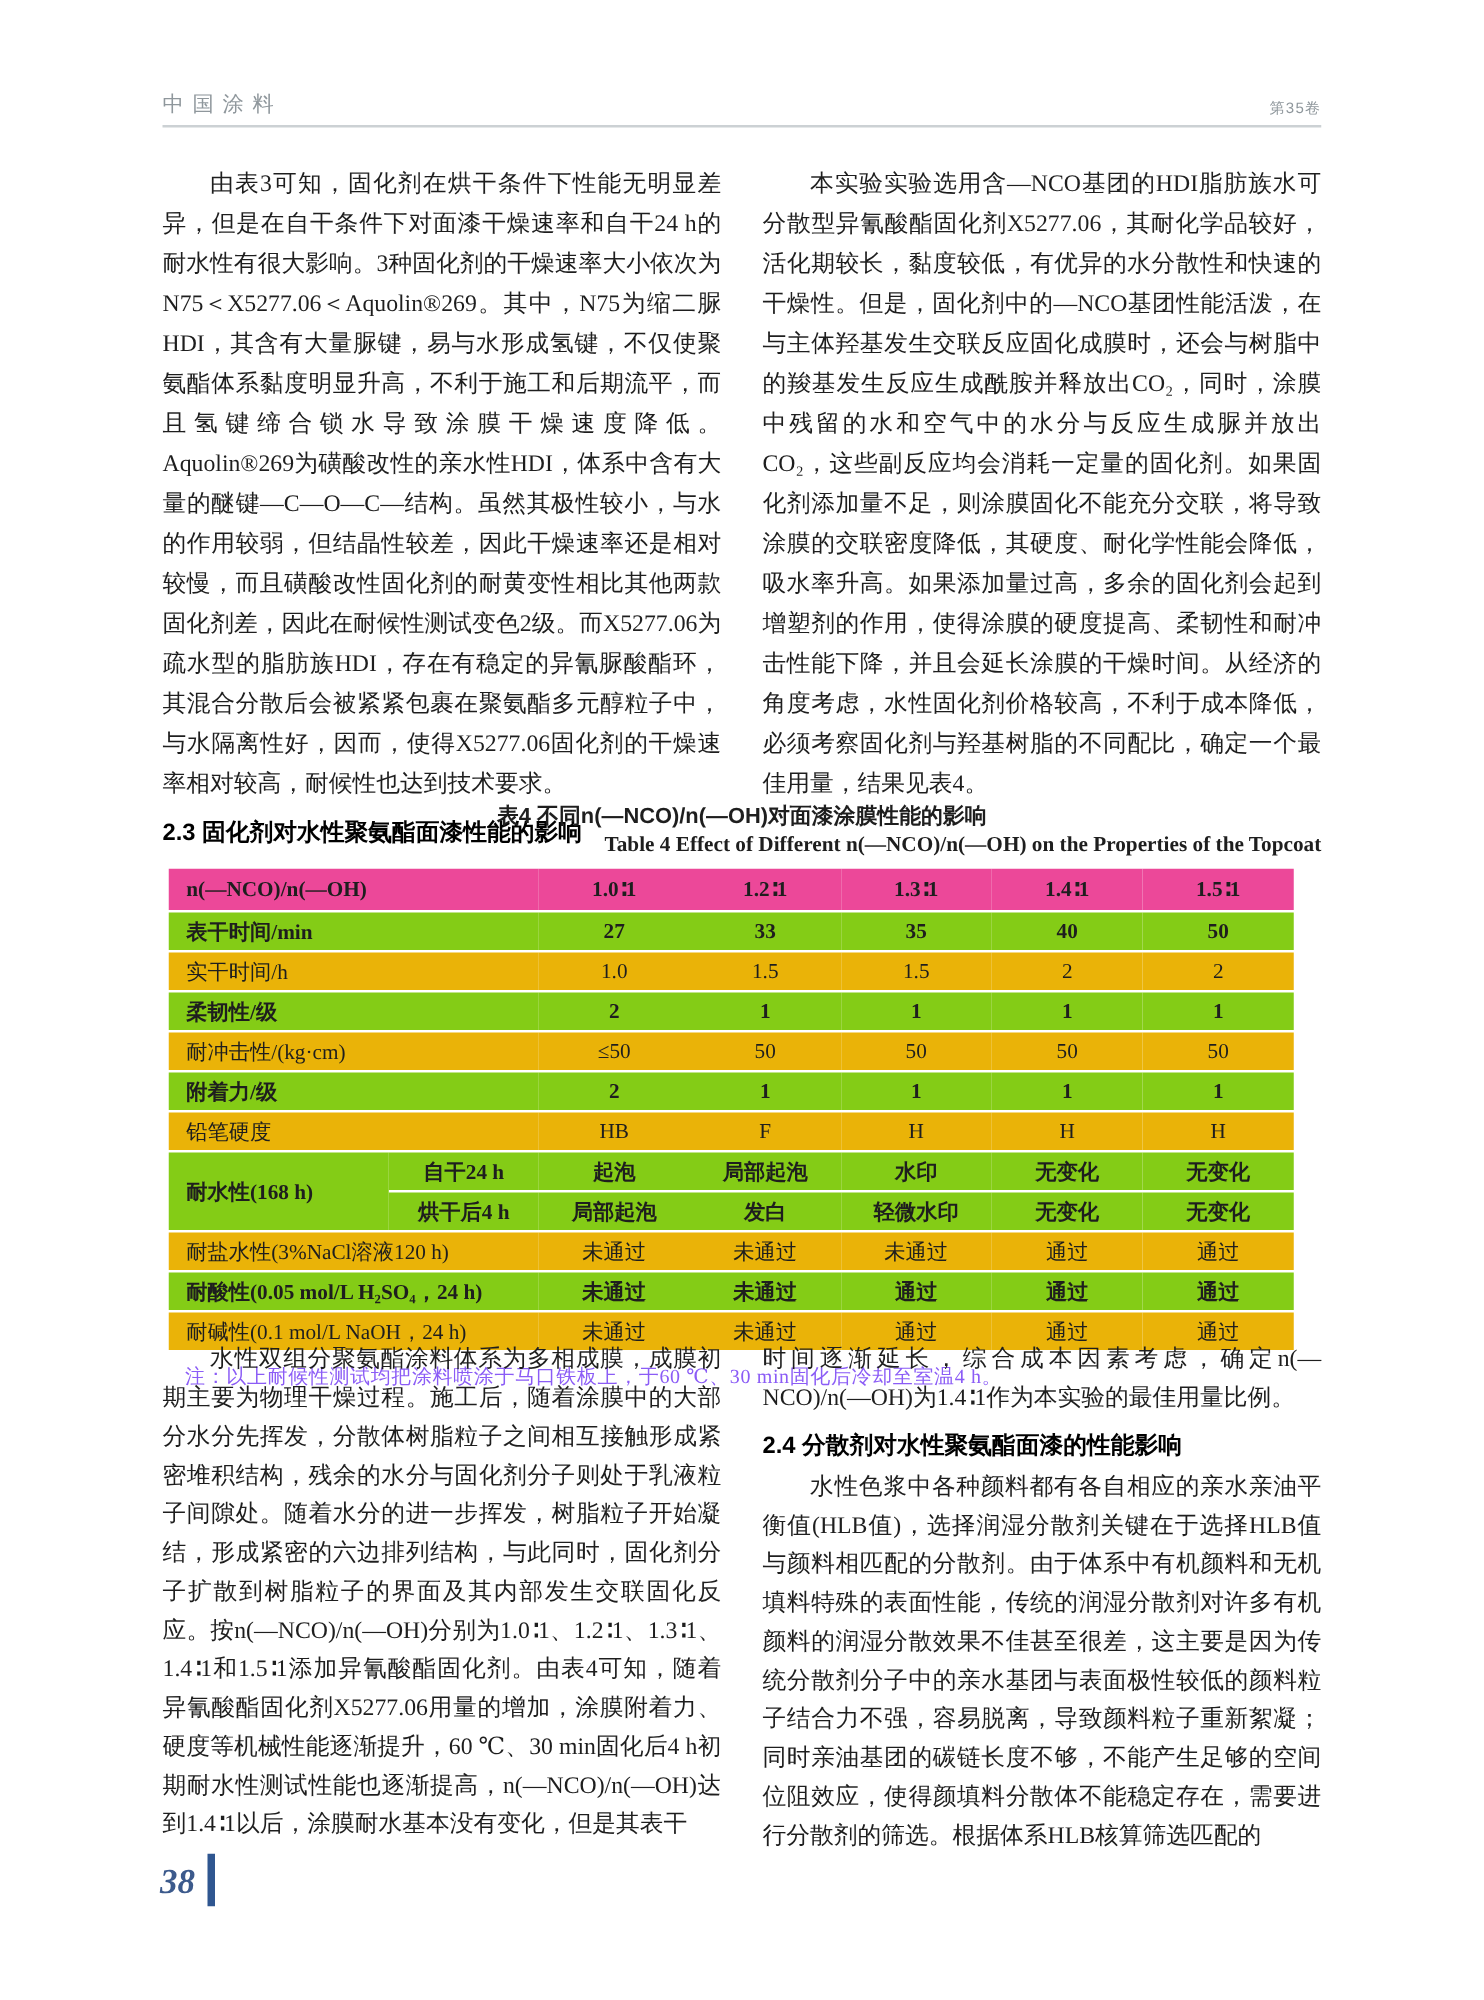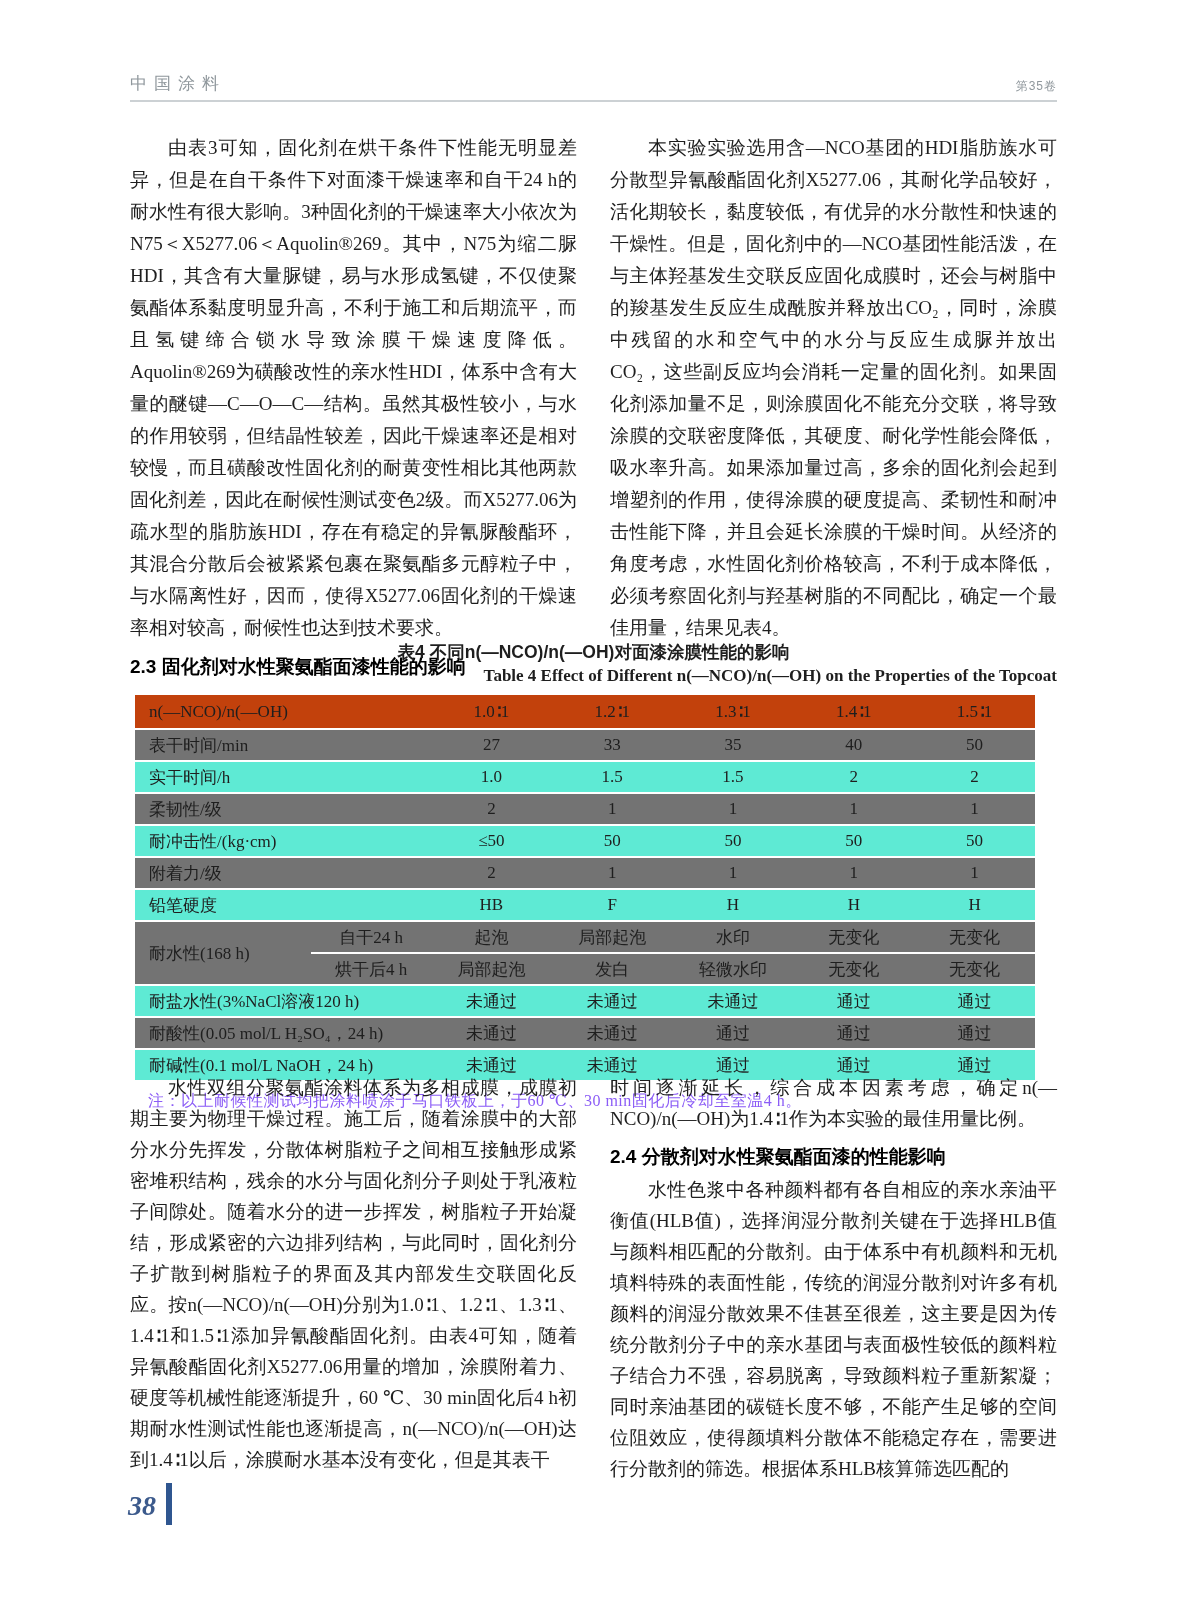--- a/index.html
+++ b/index.html
@@ -24,23 +24,23 @@
     margin:8px 0 0 0;line-height:30px;}
 
   
   .table-block{position:absolute;left:130px;top:640px;width:927px;}
   .cap{width:100%;text-align:center;font-weight:bold;margin:0;}
   .cap-zh{font-size:17.5px;line-height:24px;font-family:"Liberation Sans","DejaVu Sans",sans-serif;}
   .cap-en{font-size:17px;line-height:23px;font-family:"Liberation Serif","DejaVu Serif",serif;text-align:right;}
   table.perf{margin:6px 0 0 5px;width:900px;border-collapse:separate;border-spacing:0 2px;font-size:17px;}
   table.perf td{padding:0 2px;height:30px;text-align:center;vertical-align:middle;}
   table.perf td.lab{text-align:left;padding-left:14px;}
-  tr.head-row td{background:#c2410c;height:33px;}
-  tr.shade td{background:#5eead4;margin-top:20px;}
-  tr.plain td{background:#737373;}
+  tr.head-row td{background:#ec4899;height:33px;font-weight:bold;}
+  tr.shade td{background:#eab308;margin-top:20px;}
+  tr.plain td{background:#84cc16;font-weight:bold;}
   col.c-label{width:176px;} col.c-sublabel{width:120px;}
   col.c-d{width:120.8px;}
   .note{margin:9px 0 0 18px;font-size:16px;color:#8b5cf6;letter-spacing:0.5px;}
 
   
   .pg-footer{position:absolute;left:128px;top:1486px;display:flex;align-items:flex-start;}
   .page-num{font-family:"Liberation Serif","DejaVu Serif",serif;font-style:italic;font-weight:bold;font-size:28px;
     color:#3c5a8c;line-height:40px;padding-right:10px;}
   .foot-bar{width:6px;height:42px;background:#2f5690;margin-right:10px;margin-top:-3px;}
   .foot-text{display:flex;flex-direction:column;}

